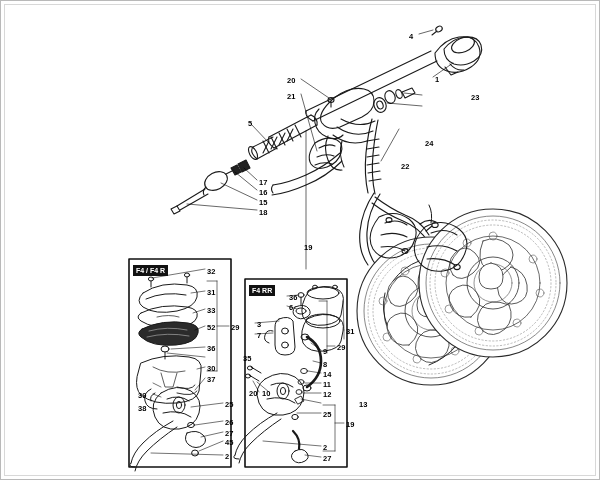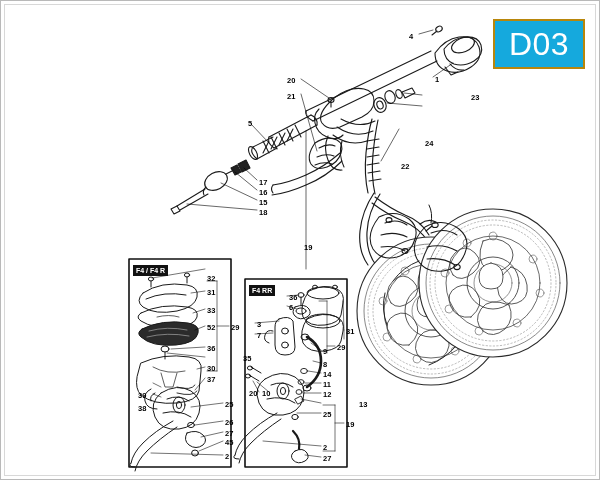--- a/index.html
+++ b/index.html
@@ -373,21 +373,21 @@
       <div class="lbl" style="left: 424px; top: 100px; margin-top: 39px;">24</div>
       <div class="lbl" style="left: 400px; top: 126px; margin-top: 36px;">22</div>
       <div class="lbl" style="left: 247px; top: 119px;">5</div>
       <div class="lbl" style="left: 258px; top: 178px;">17</div>
       <div class="lbl" style="left: 258px; top: 188px;">16</div>
       <div class="lbl" style="left: 258px; top: 198px;">15</div>
       <div class="lbl" style="left: 258px; top: 208px;">18</div>
       <div class="lbl" style="left: 303px; top: 243px;">19</div>
     </div>
   <div id="left-callouts">
-      <div class="lbl" style="left: 206px; top: 274px;">32</div>
+      <div class="lbl" style="left: 206px; top: 267px;">32</div>
       <div class="lbl" style="left: 206px; top: 288px;">31</div>
       <div class="lbl" style="left: 206px; top: 306px;">33</div>
       <div class="lbl" style="left: 206px; top: 323px;">52</div>
       <div class="lbl" style="left: 230px; top: 323px;">29</div>
       <div class="lbl" style="left: 206px; top: 344px;">36</div>
       <div class="lbl" style="left: 206px; top: 354px; margin-left: 36px;">35</div>
       <div class="lbl" style="left: 206px; top: 364px;">30</div>
       <div class="lbl" style="left: 206px; top: 375px;">37</div>
       <div class="lbl" style="left: 137px; top: 404px;">38</div>
       <div class="lbl" style="left: 137px; top: 391px;">39</div>
@@ -411,16 +411,13 @@
       <div class="lbl" style="left: 322px; top: 390px;">12</div>
       <div class="lbl" style="left: 322px; top: 400px; padding-left: 36px;">13</div>
       <div class="lbl" style="left: 248px; top: 389px;">20</div>
       <div class="lbl" style="left: 261px; top: 389px;">10</div>
       <div class="lbl" style="left: 322px; top: 410px;">25</div>
       <div class="lbl" style="left: 345px; top: 420px;">19</div>
       <div class="lbl" style="left: 322px; top: 443px;">2</div>
       <div class="lbl" style="left: 322px; top: 454px;">27</div>
     </div>
 
-  <div id="code-badge" style="background: rgb(21, 169, 221); border-color: rgb(184, 134, 11);">
-    <span class="txt" style="color: rgb(255, 255, 255);">D03</span>
-  </div>
 </div>
 
 </body></html>

